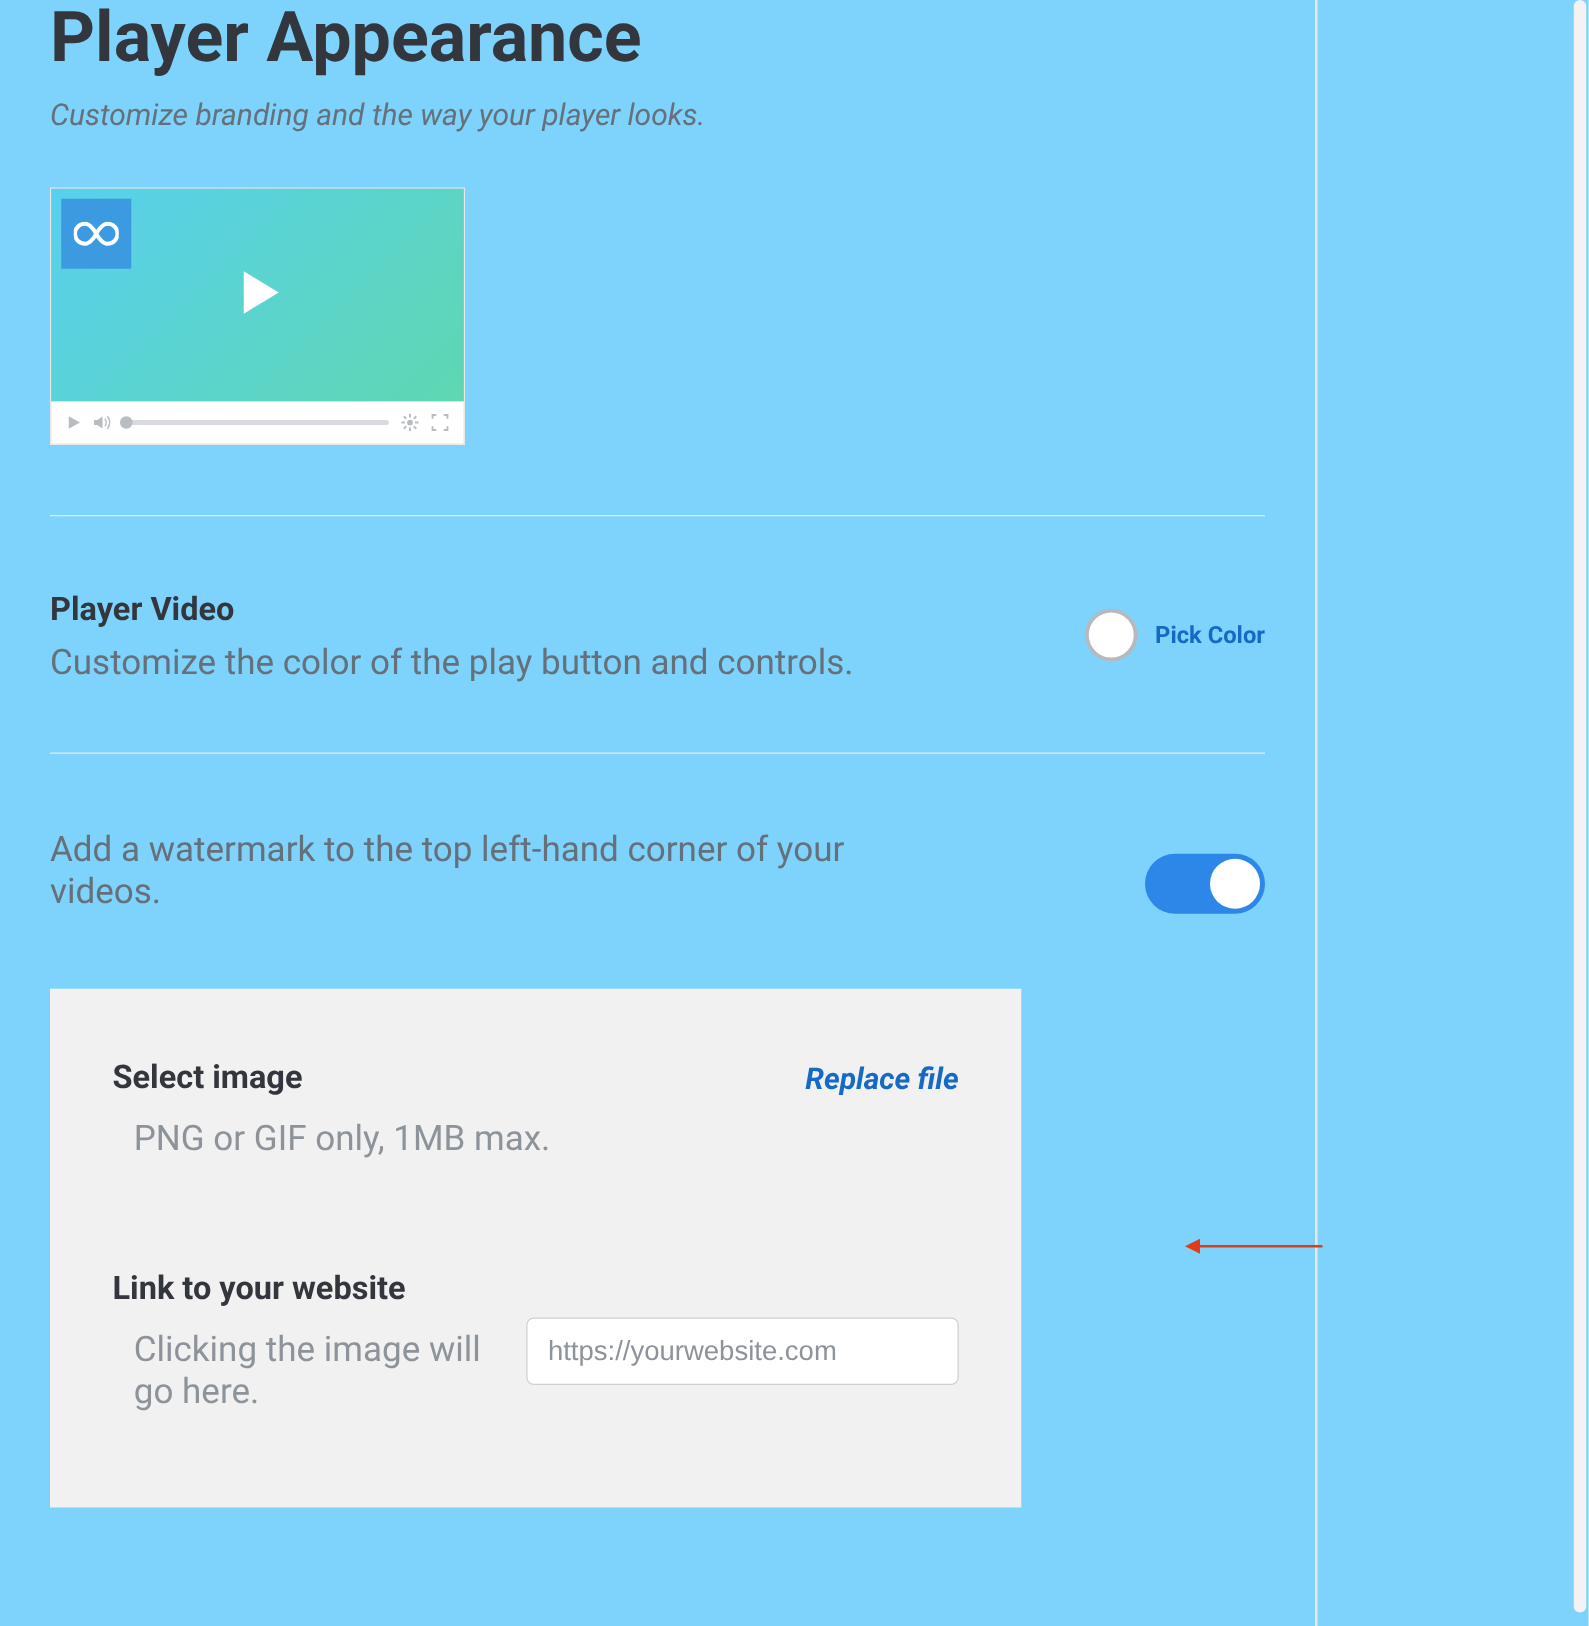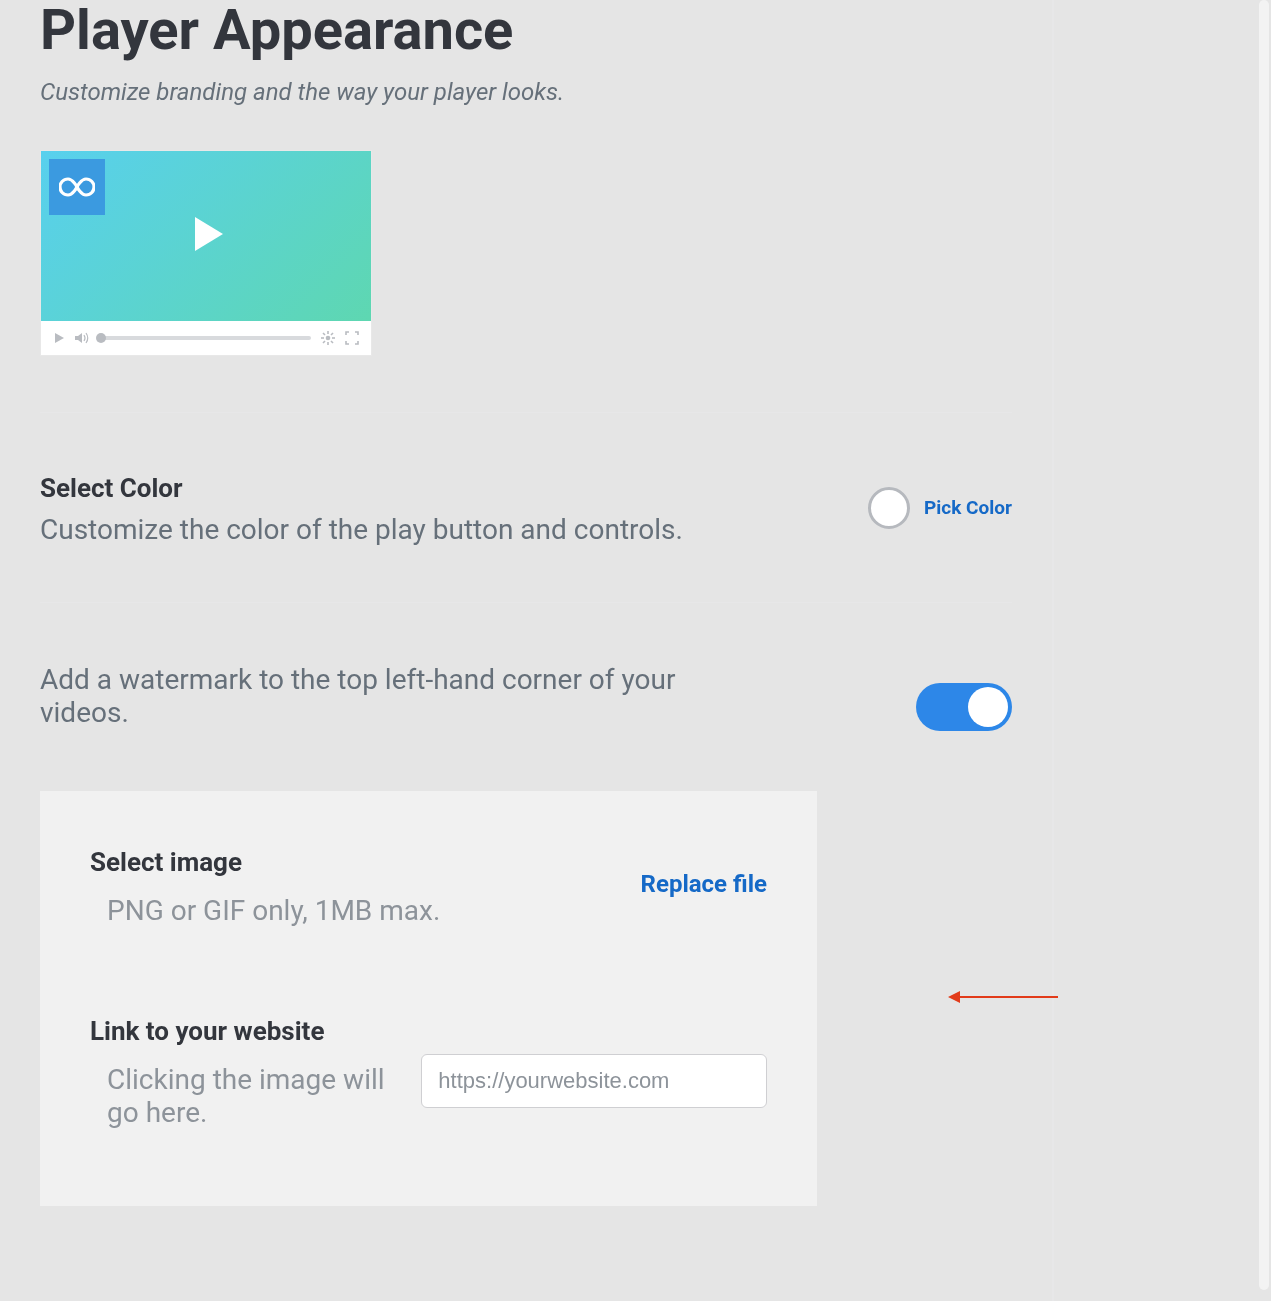--- a/index.html
+++ b/index.html
@@ -6,21 +6,21 @@
     margin: 0;
     padding: 0;
     background: #fff;
     font-family: -apple-system, BlinkMacSystemFont, "Segoe UI", Roboto, "Helvetica Neue", Arial, sans-serif;
     color: #33363d;
   }
   .page {
     width: 1271px;
     height: 1301px;
     position: relative;
-    background: #e5e5e5;
+    background: #7dd3fc;
   }
   .main-area {
     width: 1054px;
     height: 1301px;
     border-right: 2px solid #e7e7e8;
     box-sizing: border-box;
     padding: 0 40px 0 40px;
   }
   .scrollbar {
     position: absolute;
@@ -189,21 +189,22 @@
   .panel-desc {
     font-size: 28px;
     color: #8d939a;
     margin: 17px;
   }
   .replace-link {
     font-size: 24px;
     font-weight: 700;
     color: #1569c7;
     cursor: pointer;
-    margin-top: 23px;
+    margin-top: 2px;
+    font-style: italic;
   }
   .panel-row.second { margin-top: 72px; align-items: center; }
   .text-input {
     width: 428px;
     height: 54px;
     border: 1px solid #cfcfd2;
     border-radius: 6px;
     background: #fff;
     font-size: 22px;
     color: #8d939a;
@@ -291,21 +292,21 @@
               <path d="M4 13 L1 13 L1 10"></path>
           </svg>
         </span>
       </div>
     </div>
 
     <hr class="divider">
 
     <div class="section">
       <div class="text-col">
-        <h3 class="section-heading">Select Color</h3>
+        <h3 class="section-heading">Player Video</h3>
         <p class="section-desc">Customize the color of the play button and controls.</p>
       </div>
       <div class="pick-color-wrap">
         <div class="color-swatch"></div>
         <span class="pick-color-link">Pick Color</span>
       </div>
     </div>
 
     <hr class="divider">
 

